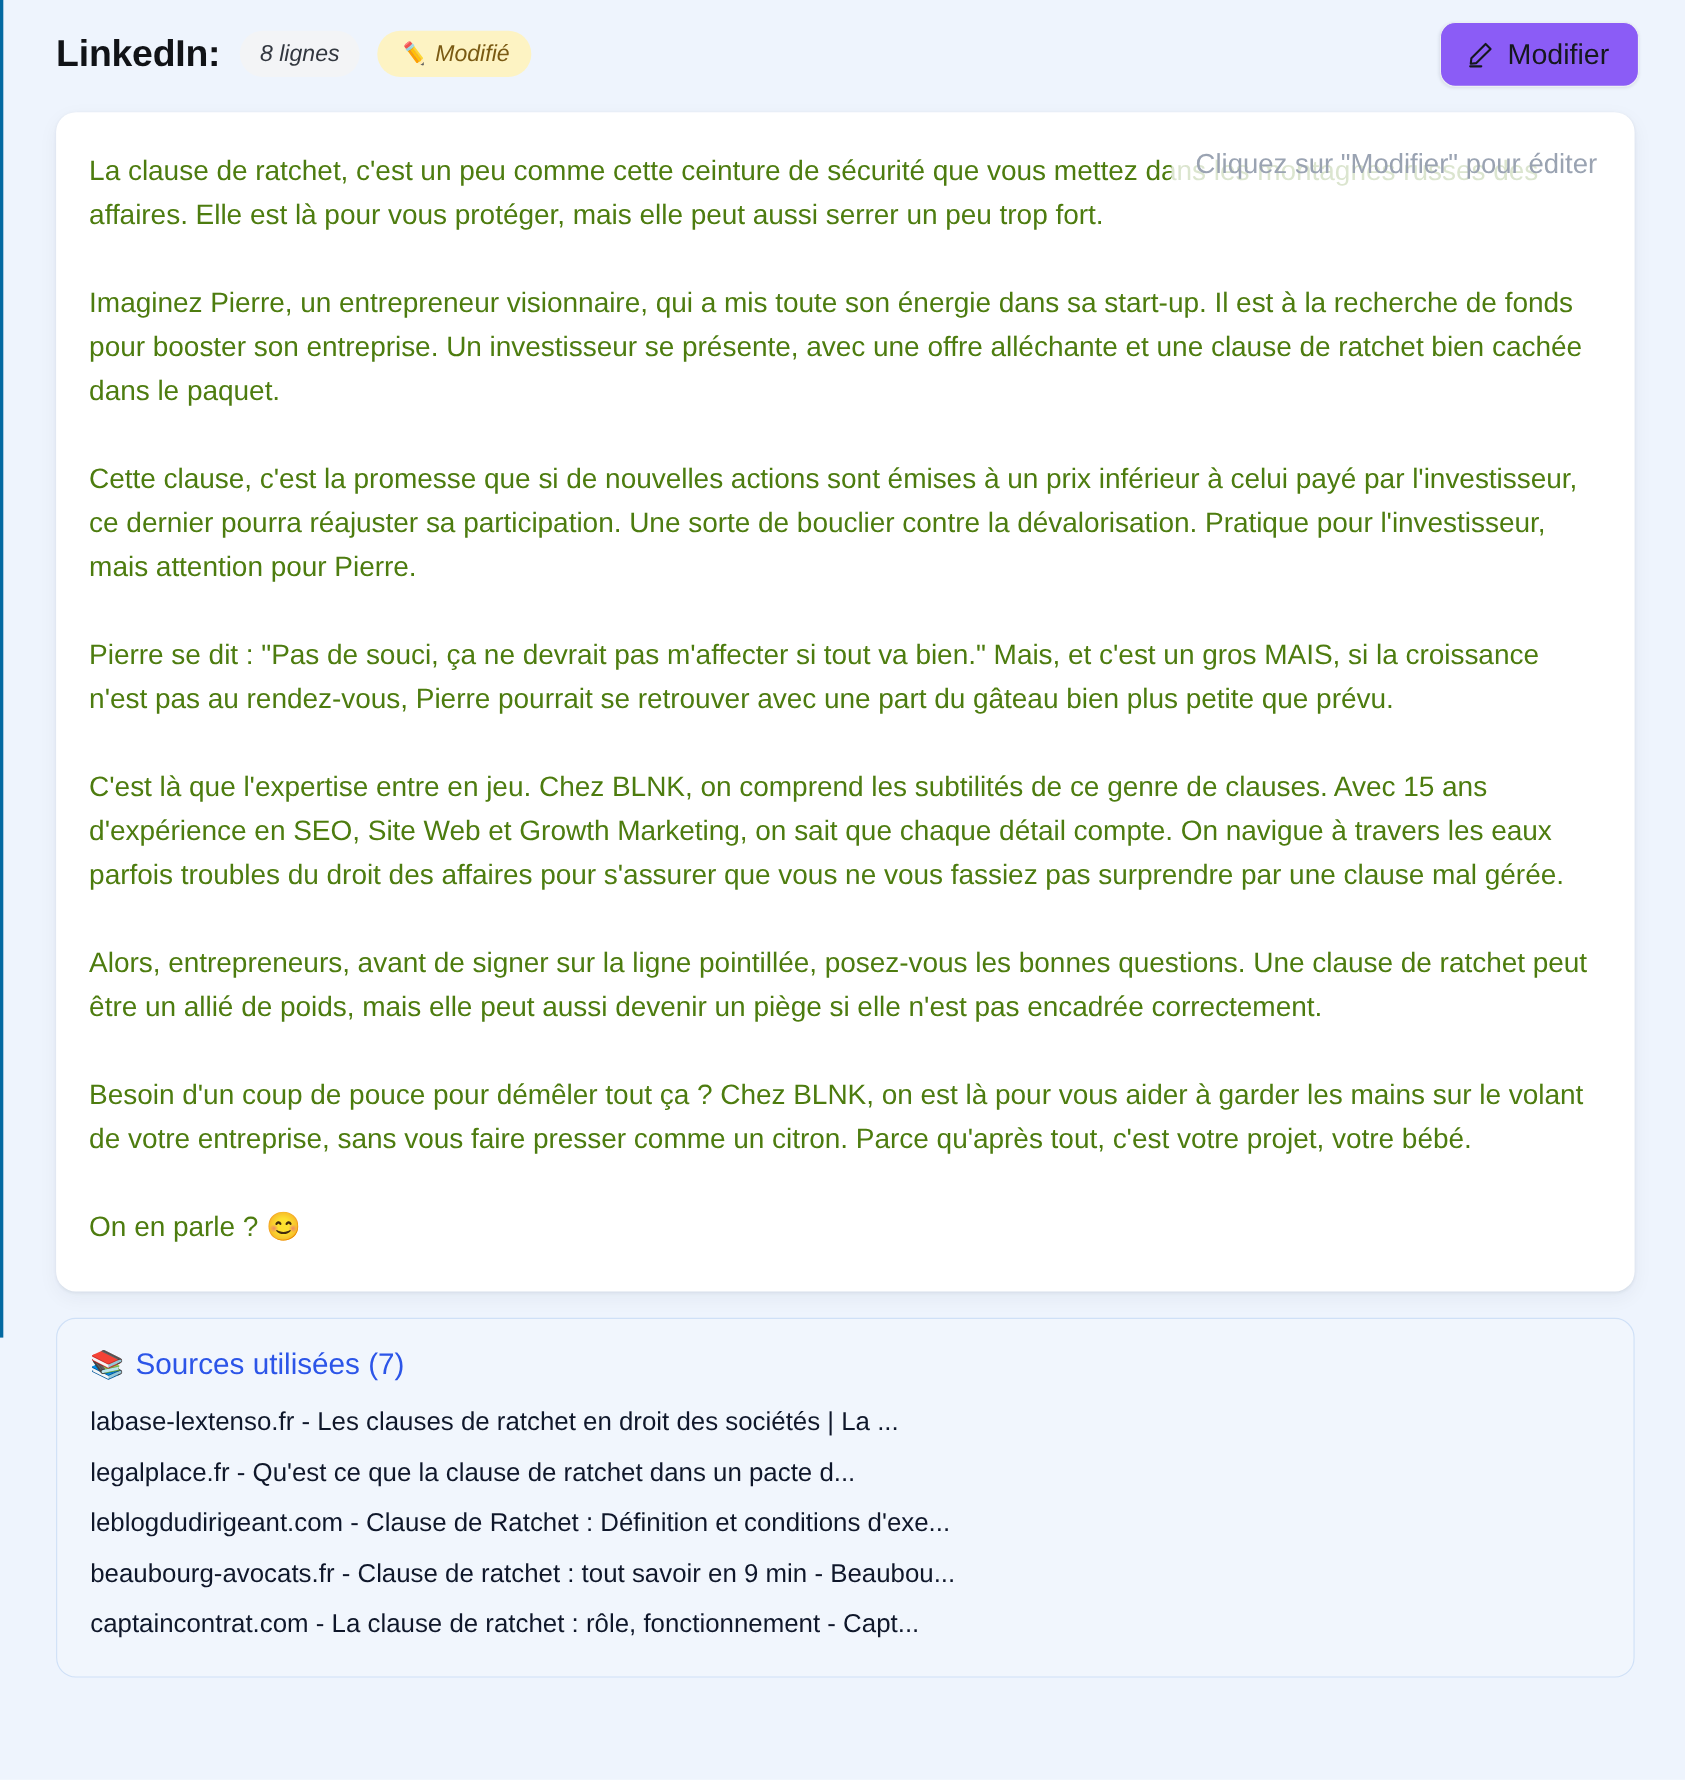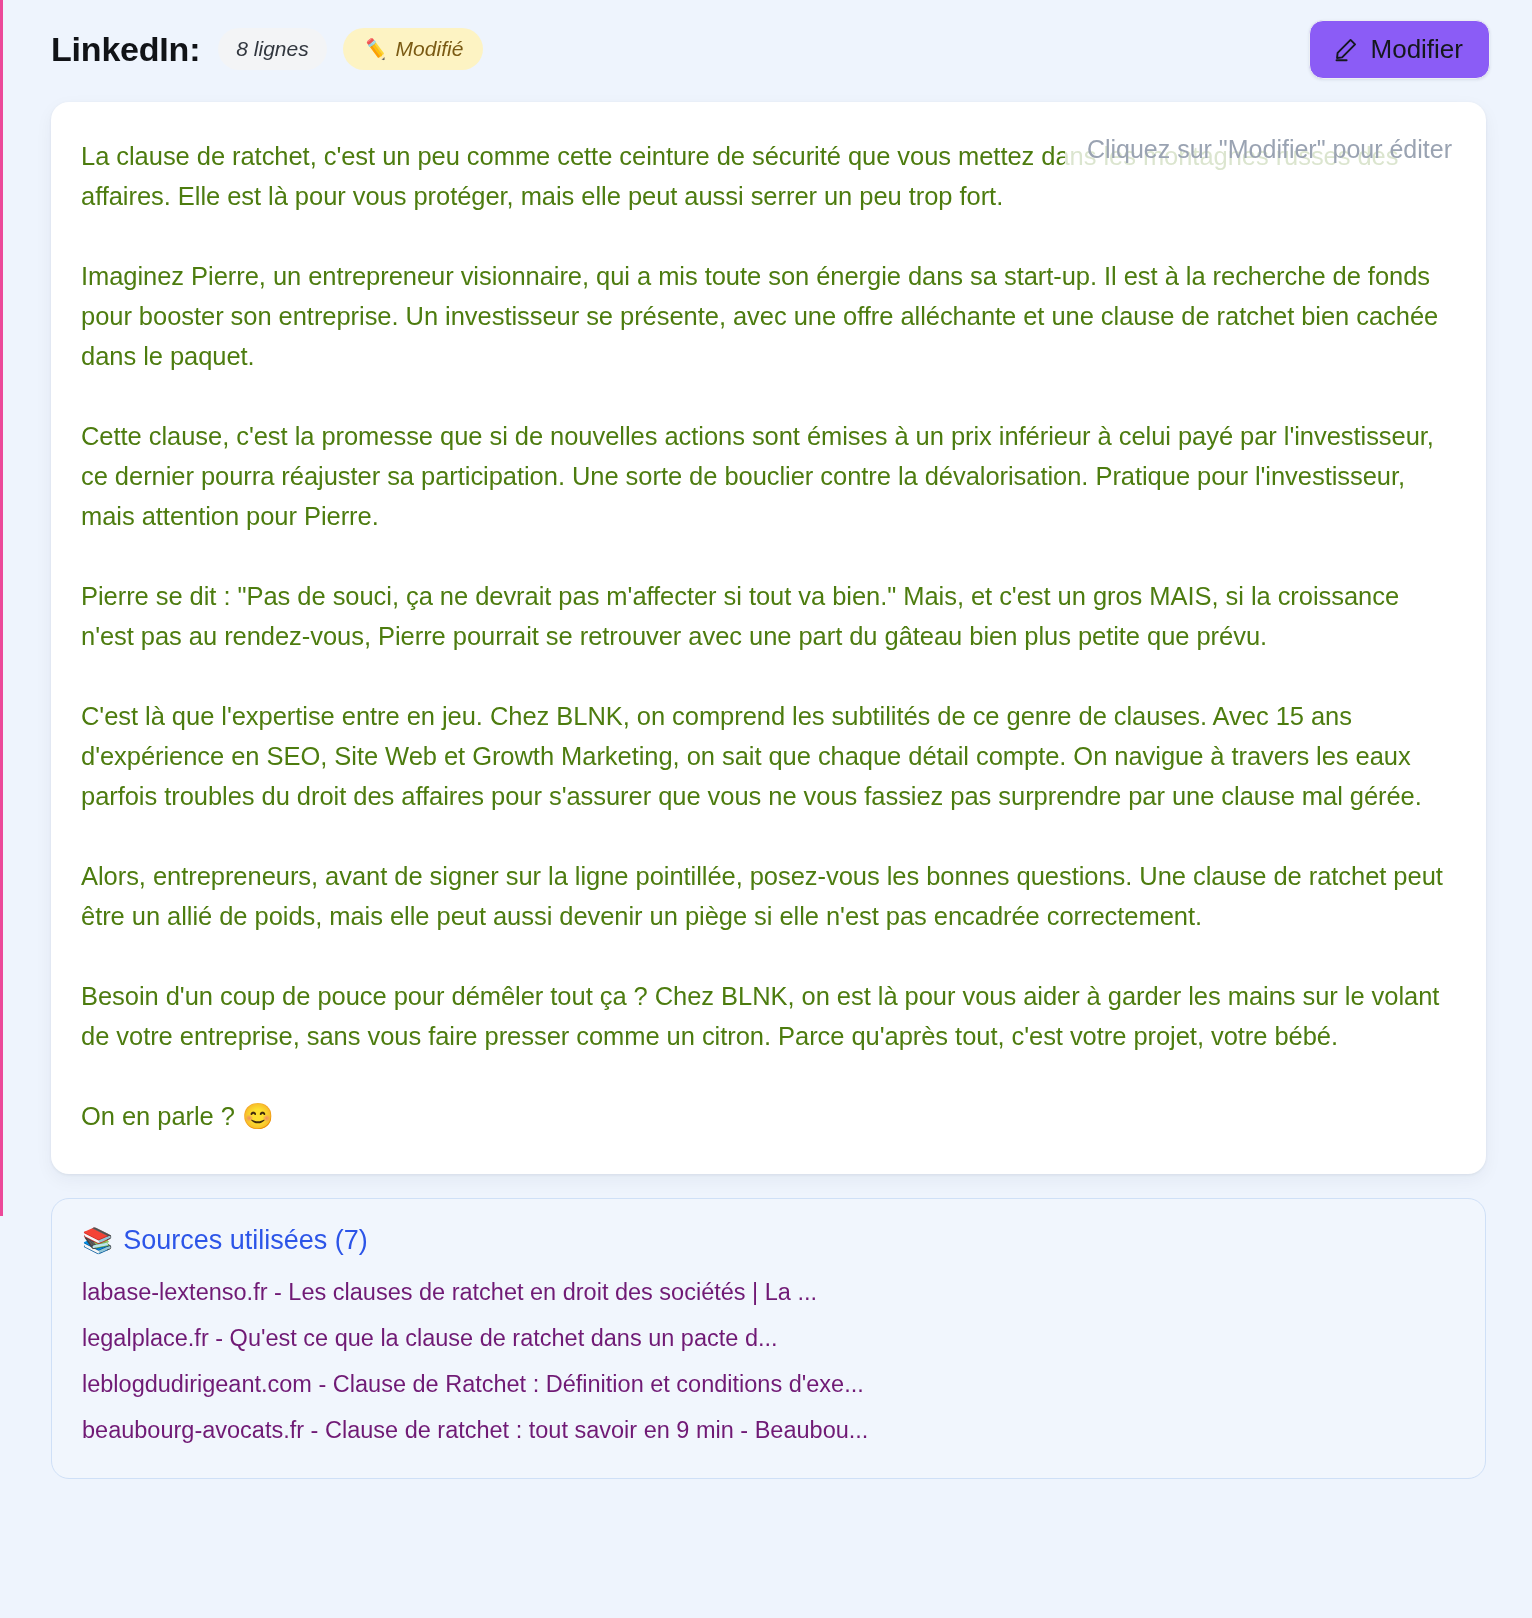--- a/index.html
+++ b/index.html
@@ -13,21 +13,21 @@
     font-family: "Liberation Sans", sans-serif;
     color: #1a1a1a;
     overflow: hidden;
     position: relative;
   }
   .page {
     position: relative;
     width: 1532px;
     height: 1216px;
     box-sizing: border-box;
-    border-left: 3px solid #ec4899;
+    border-left: 3px solid #0369a1;
     background: #eef4fd;
   }
 
   
   .header {
     display: flex;
     align-items: center;
     padding: 22px 42px 0 48px;
     height: 76px;
     box-sizing: border-box;
@@ -133,21 +133,21 @@
     font-size: 27px;
     color: #2c55e8;
     font-weight: 500;
     margin-bottom: 18px;
   }
   .sources-title .books { font-size: 25px; }
   .source-link {
     display: block;
     font-size: 23.5px;
     line-height: 36px;
-    color: #701a75;
+    color: #0f172a;
     text-decoration: none;
     margin: 0 0 10px 0;
     white-space: nowrap;
     overflow: hidden;
     text-overflow: ellipsis;
     cursor: pointer;
   }
   .source-link:last-child { margin-bottom: 0; }
 </style>
 </head>
@@ -205,17 +205,18 @@
     <div class="sources-card">
       <div class="sources-title">
         <span class="books">📚</span>
         <span>Sources utilisées (7)</span>
       </div>
       <div>
         <a class="source-link">labase-lextenso.fr - Les clauses de ratchet en droit des sociétés | La ...</a>
         <a class="source-link">legalplace.fr - Qu'est ce que la clause de ratchet dans un pacte d...</a>
         <a class="source-link">leblogdudirigeant.com - Clause de Ratchet : Définition et conditions d'exe...</a>
         <a class="source-link">beaubourg-avocats.fr - Clause de ratchet : tout savoir en 9 min - Beaubou...</a>
+        <a class="source-link">captaincontrat.com - La clause de ratchet : rôle, fonctionnement - Capt...</a>
       </div>
     </div>
   </div>
 
 </div>
 
 </body></html>

